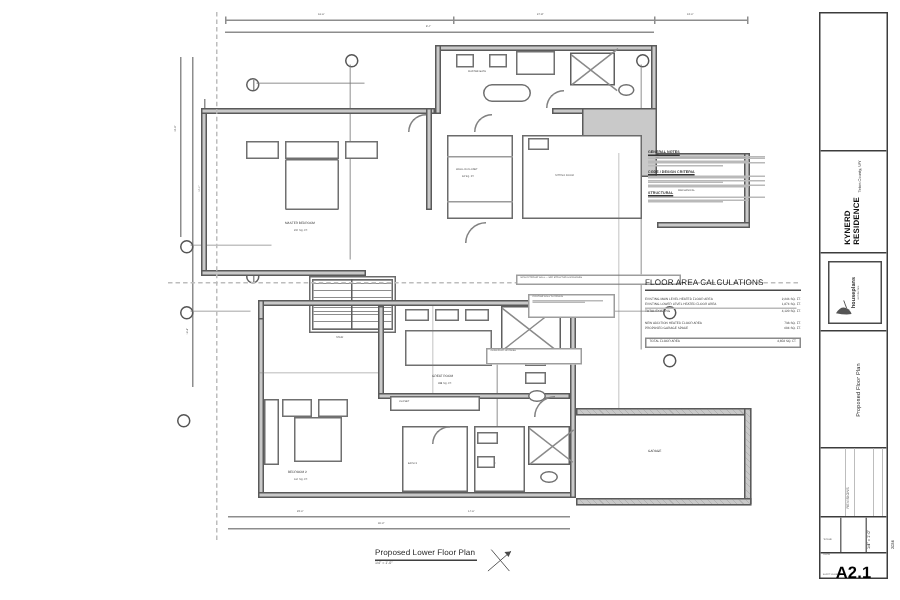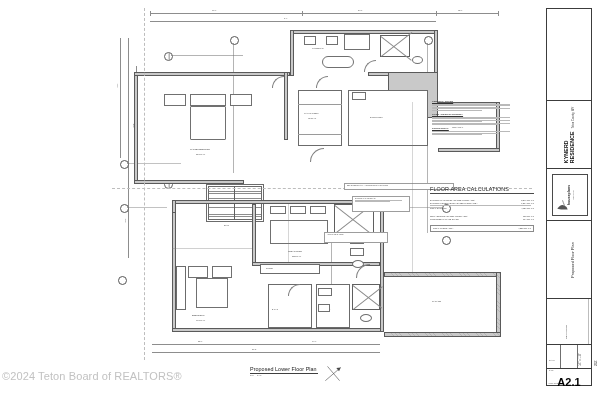--- a/index.html
+++ b/index.html
@@ -409,15 +409,14 @@
     <div class="ulx"></div>
     <div class="scl">1/4" = 1'-0"</div>
   </div>
 
   <svg id="north" viewBox="0 0 40 40">
     <path d="M6 34 L34 10" stroke="#4a4a4a" stroke-width="1.1" fill="none"></path>
     <path d="M10 8 L32 34" stroke="#4a4a4a" stroke-width="1.1" fill="none"></path>
     <path d="M34 10 L26 11 L31 17 Z" fill="#4a4a4a"></path>
   </svg>
 
-  <div id="wm">©2024 Teton Board of REALTORS®</div>
 
 </div>
 
 </body></html>

